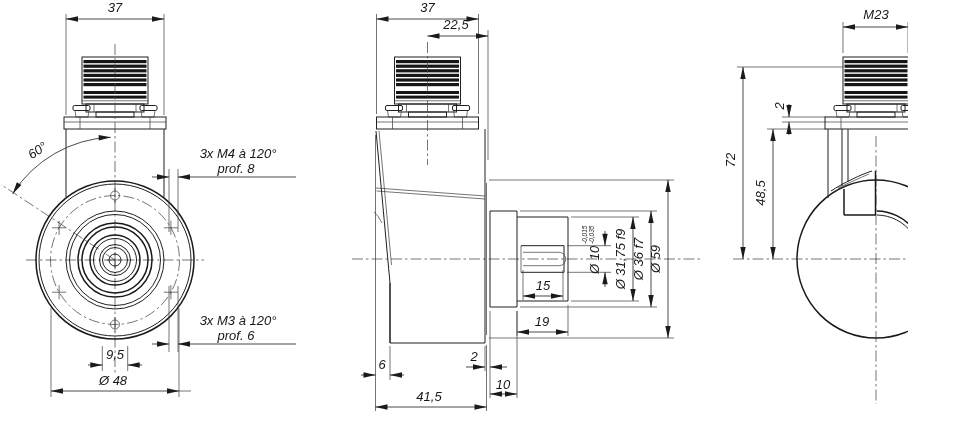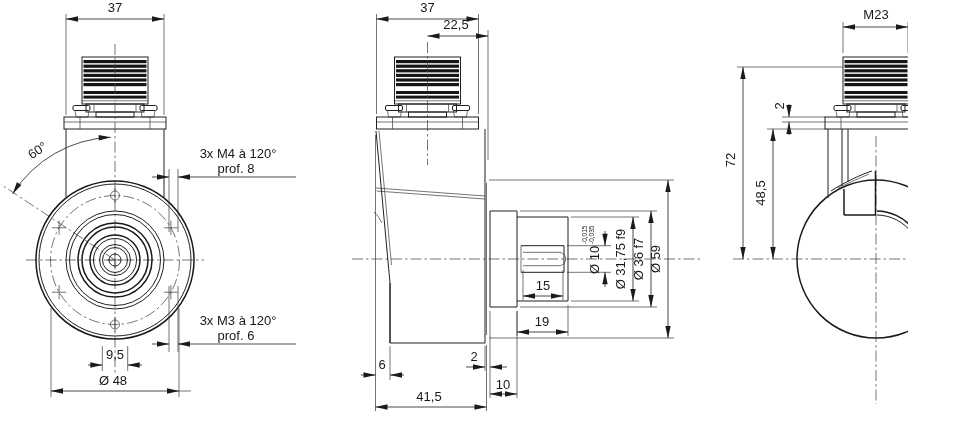--- a/index.html
+++ b/index.html
@@ -1,16 +1,16 @@
 <!DOCTYPE html>
 <html><head>
 <meta charset="utf-8">
 <style>
   html,body{margin:0;padding:0;background:#fff;}
-  .stage{width:908px;height:424px;position:relative;background:#ffffff;overflow:hidden;}
+  .stage{width:908px;height:424px;position:relative;background:#ffffff;overflow:hidden;font-style:italic;}
   svg{display:block;}
   svg text{font-family:"Liberation Sans","DejaVu Sans",sans-serif;fill:#181818;}
   .t{font-size:13px;text-anchor:middle;}
   .tl{font-size:13px;text-anchor:middle;}
   .ts{font-size:6.5px;}
   .ol{stroke:#1a1a1a;fill:none;stroke-width:1.5;}
   .o2{stroke:#202020;fill:none;stroke-width:1;}
   .tn{stroke:#3a3a3a;fill:none;stroke-width:.7;}
   .dm{stroke:#2b2b2b;fill:none;stroke-width:.85;marker-start:url(#arr);marker-end:url(#arr);}
   .de{stroke:#2b2b2b;fill:none;stroke-width:.85;marker-end:url(#arr);}

